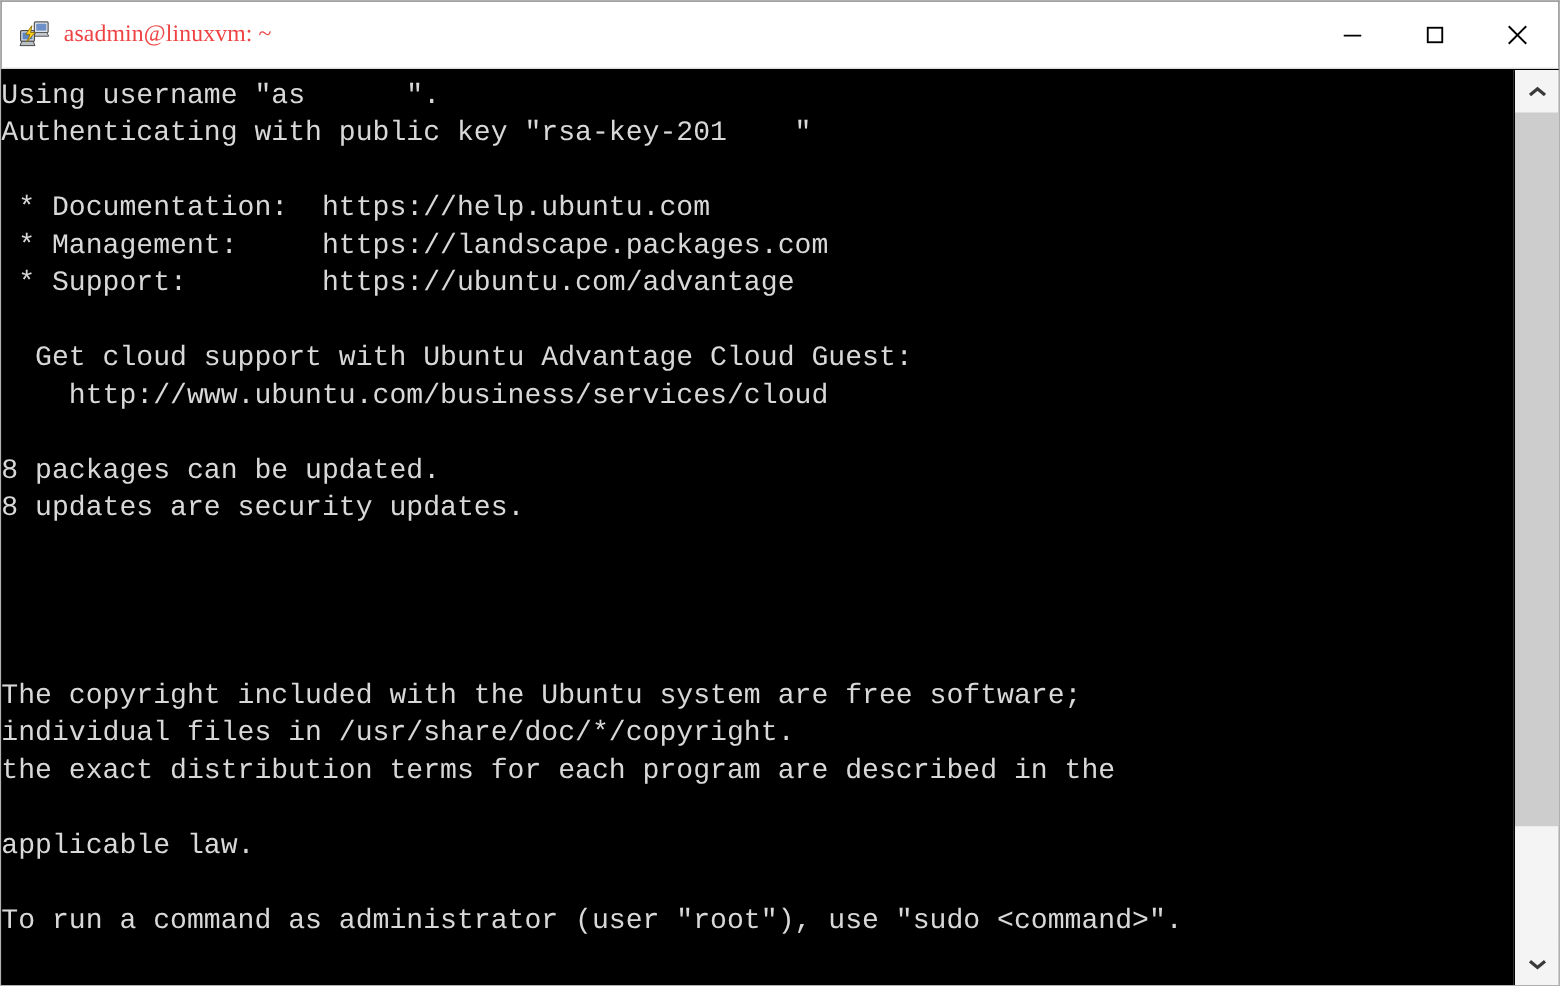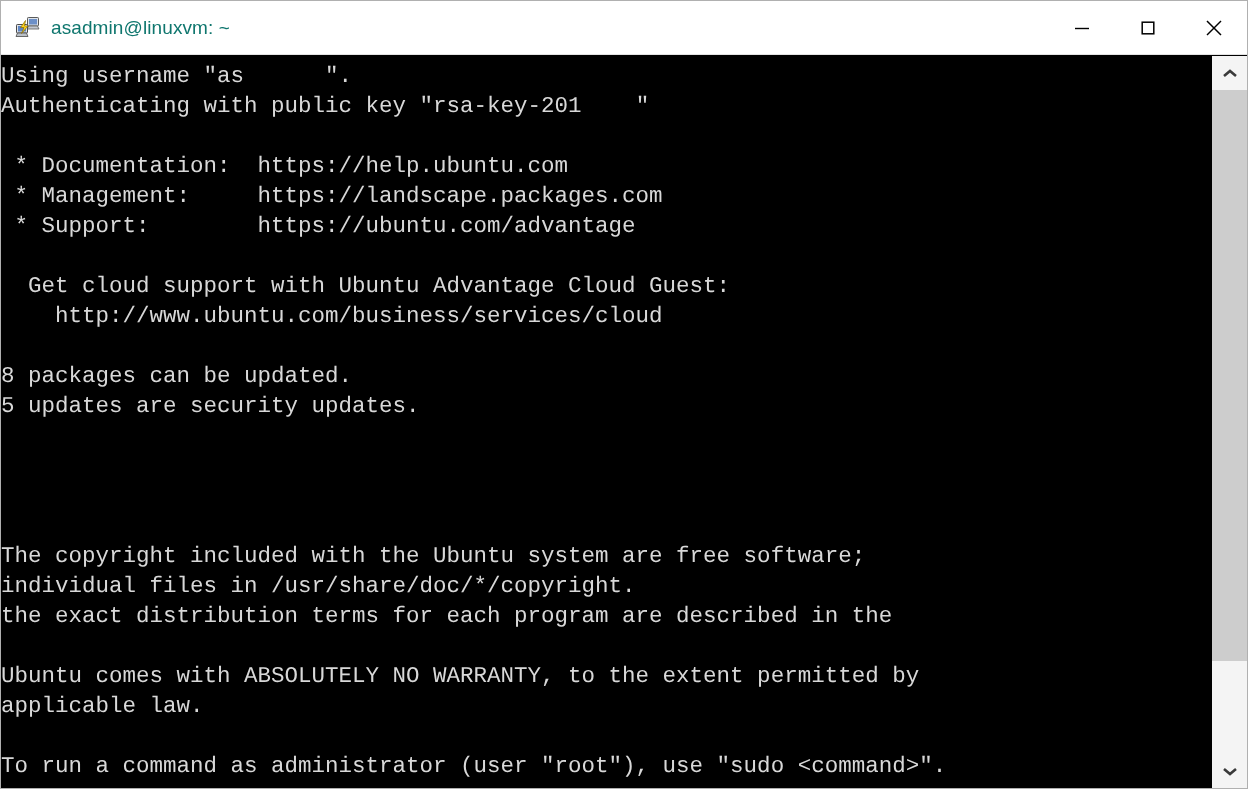--- a/index.html
+++ b/index.html
@@ -41,23 +41,23 @@
   }
   .title-icon {
     width: 26px;
     height: 26px;
     margin-left: 14px;
     margin-right: 10px;
     flex: 0 0 auto;
     position: relative;
   }
   .title-text {
-    font-family: Liberation Sans, sans-serif;
+    font-family: Liberation Serif, serif;
     font-size: 19px;
-    color: #0f766e;
+    color: #ef4444;
     white-space: nowrap;
     letter-spacing: 0.1px;
     flex: 1 1 auto;
     overflow: hidden;
     text-overflow: ellipsis;
   }
   .winbtns {
     display: flex;
     align-items: stretch;
     height: 54px;
@@ -200,30 +200,29 @@
         <div class="term-line"><span>Authenticating with public key "rsa-key-201</span><span class="redact">    </span><span>"</span></div>
         <div class="term-line"><span></span></div>
         <div class="term-line"><span> * Documentation:  https://help.ubuntu.com</span></div>
         <div class="term-line"><span> * Management:     https://landscape.packages.com</span></div>
         <div class="term-line"><span> * Support:        https://ubuntu.com/advantage</span></div>
         <div class="term-line"><span></span></div>
         <div class="term-line"><span>  Get cloud support with Ubuntu Advantage Cloud Guest:</span></div>
         <div class="term-line"><span>    http://www.ubuntu.com/business/services/cloud</span></div>
         <div class="term-line"><span></span></div>
         <div class="term-line"><span>8 packages can be updated.</span></div>
-        <div class="term-line"><span>5 updates are security updates.</span></div>
+        <div class="term-line"><span>8 updates are security updates.</span></div>
         <div class="term-line"><span></span></div>
         <div class="term-line"><span></span></div>
         <div class="term-line"><span></span></div>
         <div class="term-line"><span></span></div>
         <div class="term-line"><span>The copyright included with the Ubuntu system are free software;</span></div>
         <div class="term-line"><span>individual files in /usr/share/doc/*/copyright.</span></div>
         <div class="term-line"><span>the exact distribution terms for each program are described in the</span></div>
         <div class="term-line"><span></span></div>
-        <div class="term-line"><span>Ubuntu comes with ABSOLUTELY NO WARRANTY, to the extent permitted by</span></div>
         <div class="term-line"><span>applicable law.</span></div>
         <div class="term-line"><span></span></div>
         <div class="term-line"><span>To run a command as administrator (user "root"), use "sudo &lt;command&gt;".</span></div>
       </div>
   </div>
 
   <div class="scrollbar">
     <div class="sb-btn sb-up">
       <svg width="16" height="11" viewBox="0 0 16 11">
         <path d="M2 8 L8 3 L14 8" fill="none" stroke="#3a3a3a" stroke-width="2.6" stroke-linejoin="miter"></path>

